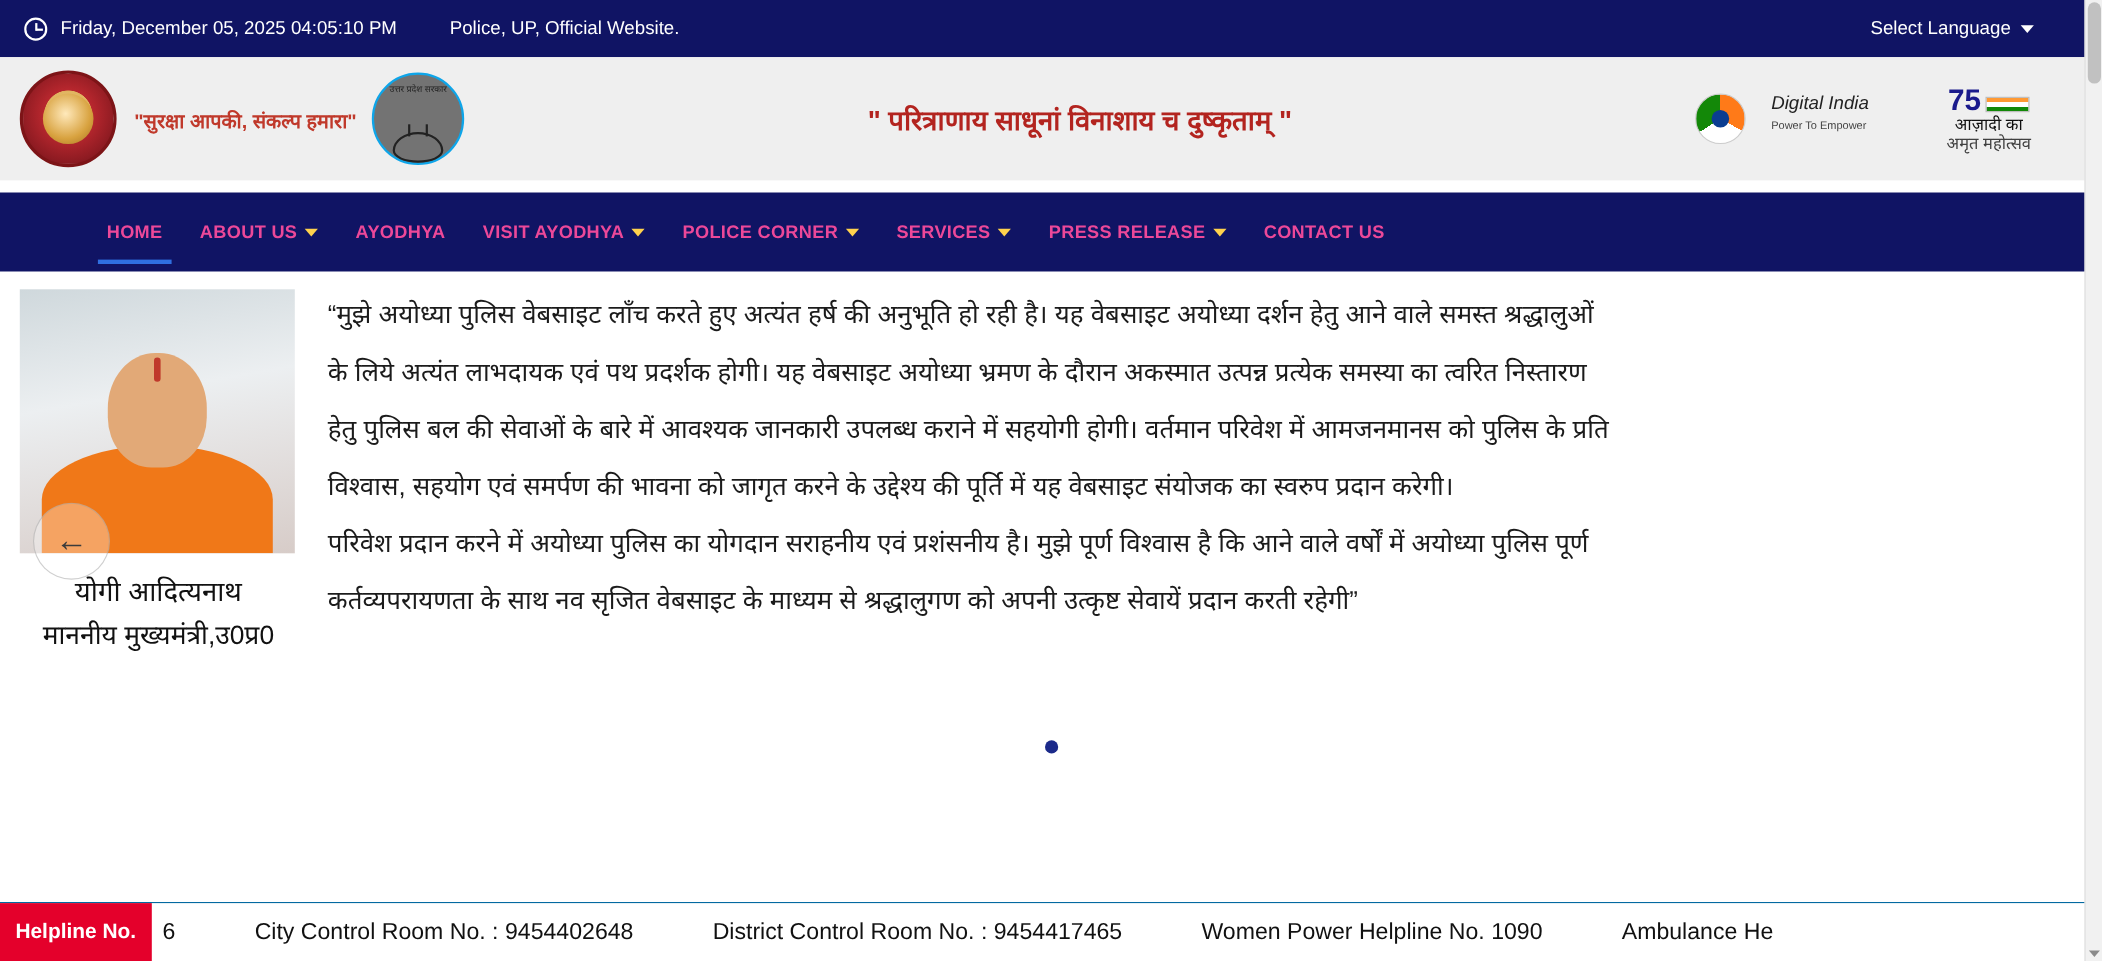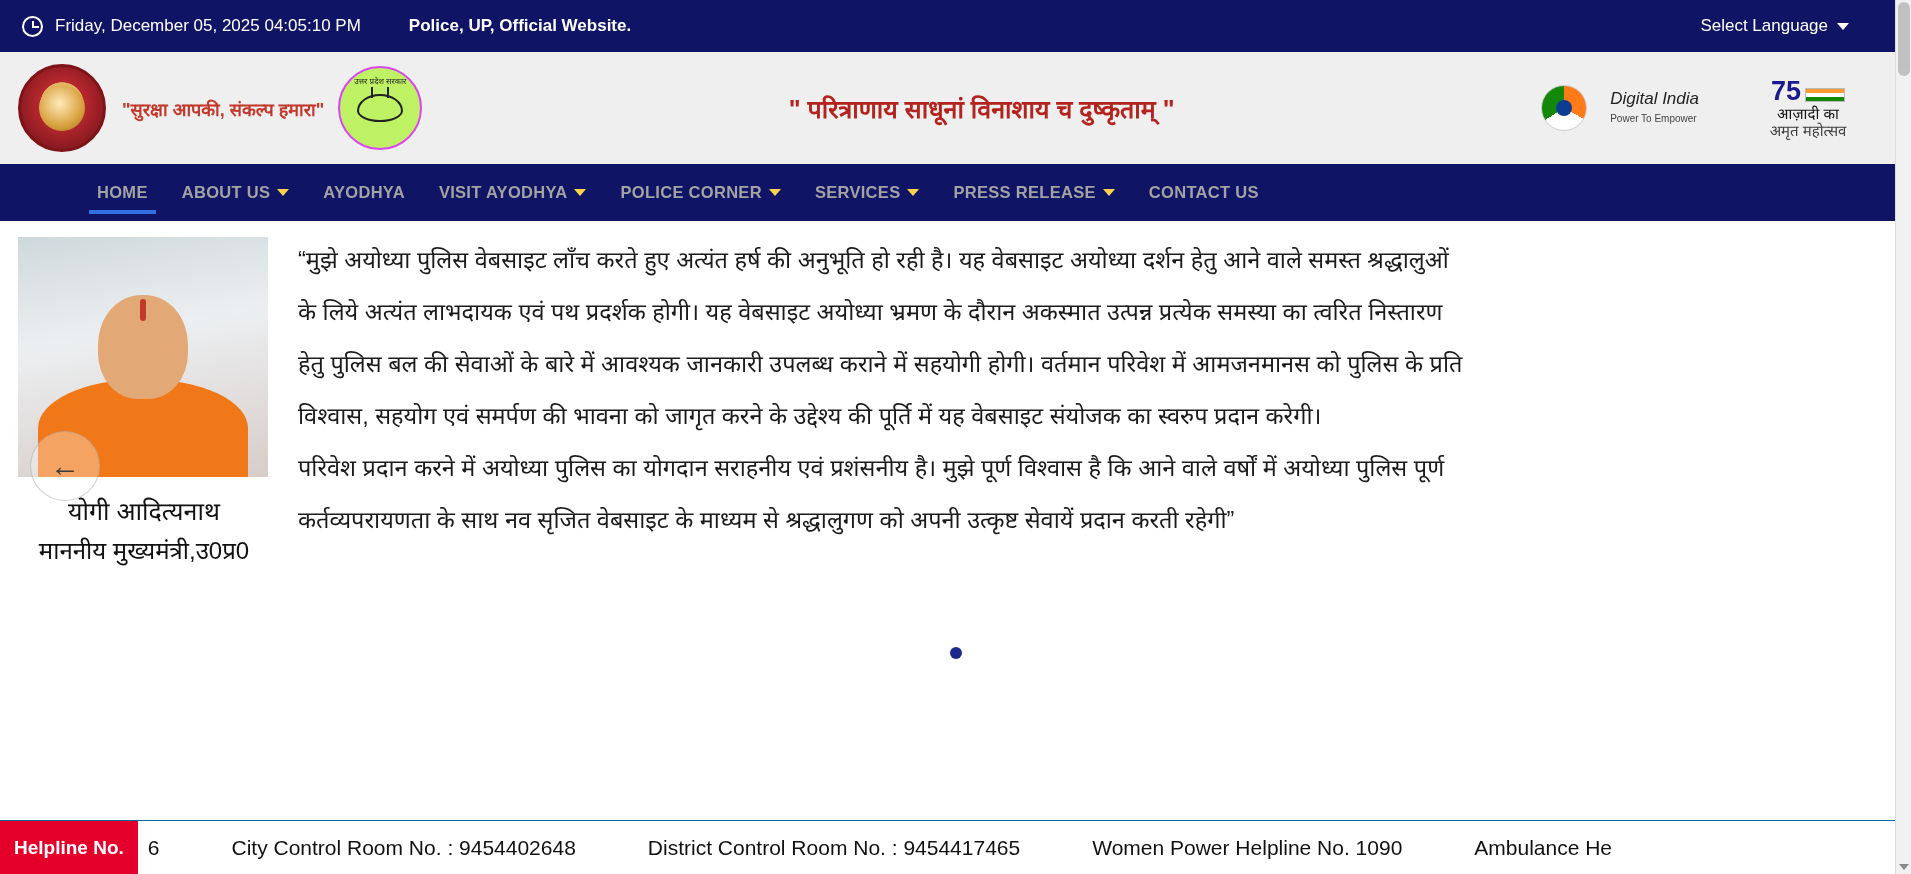--- a/index.html
+++ b/index.html
@@ -37,21 +37,21 @@
     background: #fff; transform: translateX(-50%);
   }
   .topbar .clock-icon::after {
     content: ""; position: absolute;
     left: 50%; top: 8px;
     width: 6px; height: 2px;
     background: #fff;
   }
   .topbar .datetime { white-space: nowrap; }
   .topbar .site-label {
-    font-weight: bold;
+    font-weight: normal;
     margin-left: 48px;
     white-space: nowrap;
   }
   .topbar .lang {
     margin-left: auto;
     display: flex;
     align-items: center;
     gap: 9px;
     padding-right: 40px;
     white-space: nowrap;
@@ -102,27 +102,27 @@
   }
   .brand .tagline {
     font-size: 18px;
     color: #c0392b;
     font-weight: bold;
     margin-top: 5px;
   }
   .up-emblem {
     width: 84px; height: 84px;
     border-radius: 50%;
-    border: 2px solid #d946ef;
+    border: 2px solid #0ea5e9;
     margin-left: 14px;
-    background: #bef264;
+    background: #737373;
     position: relative;
     flex: none;
     display: flex;
-    align-items: center;
+    align-items: flex-end;
     justify-content: center;
   }
   .up-emblem .ring-text {
     position: absolute;
     top: 7px; left: 0; right: 0;
     text-align: center;
     font-size: 8px;
     color: #222;
   }
   .up-emblem .fish {
@@ -180,21 +180,21 @@
     letter-spacing: 1px;
     z-index: 2;
   }
   .logo-ayodhya .underline {
     width: 132px; height: 4px;
     background: #e06a1b;
     border-radius: 2px;
     margin-top: 1px;
   }
   .logo-digital {
-    display: flex; align-items: center; gap: 23px;
+    display: flex; gap: 23px;
   }
   .di-mark {
     width: 46px; height: 46px; border-radius: 50%;
     background: conic-gradient(#ff7a18 0 33%, #ffffff 33% 66%, #138808 66% 100%);
     border: 1px solid #ccc;
     position: relative;
   }
   .di-mark::after {
     content: ""; position: absolute;
     left: 50%; top: 50%;
@@ -216,26 +216,27 @@
     display: inline-block; width: 40px; height: 14px;
     background: linear-gradient(#ff9933 0 33%, #ffffff 33% 66%, #138808 66% 100%);
     border: 1px solid #bbb;
     vertical-align: middle; margin-left: 4px;
   }
   .logo-azadi .l1 { font-size: 15px; color: #111; }
   .logo-azadi .l2 { font-size: 15px; color: #404040; }
 
   
   .nav {
-    height: 57px;
+    height: 72px;
     background: #101464;
     display: flex;
     align-items: stretch;
     padding-left: 80px;
-    color: #a3a3a3;
+    color: #ec4899;
+    margin-top: 11px;
   }
   .nav-item {
     display: flex;
     align-items: center;
     gap: 7px;
     padding: 0 17px;
     font-size: 16.5px;
     font-weight: bold;
     letter-spacing: .3px;
     position: relative;

